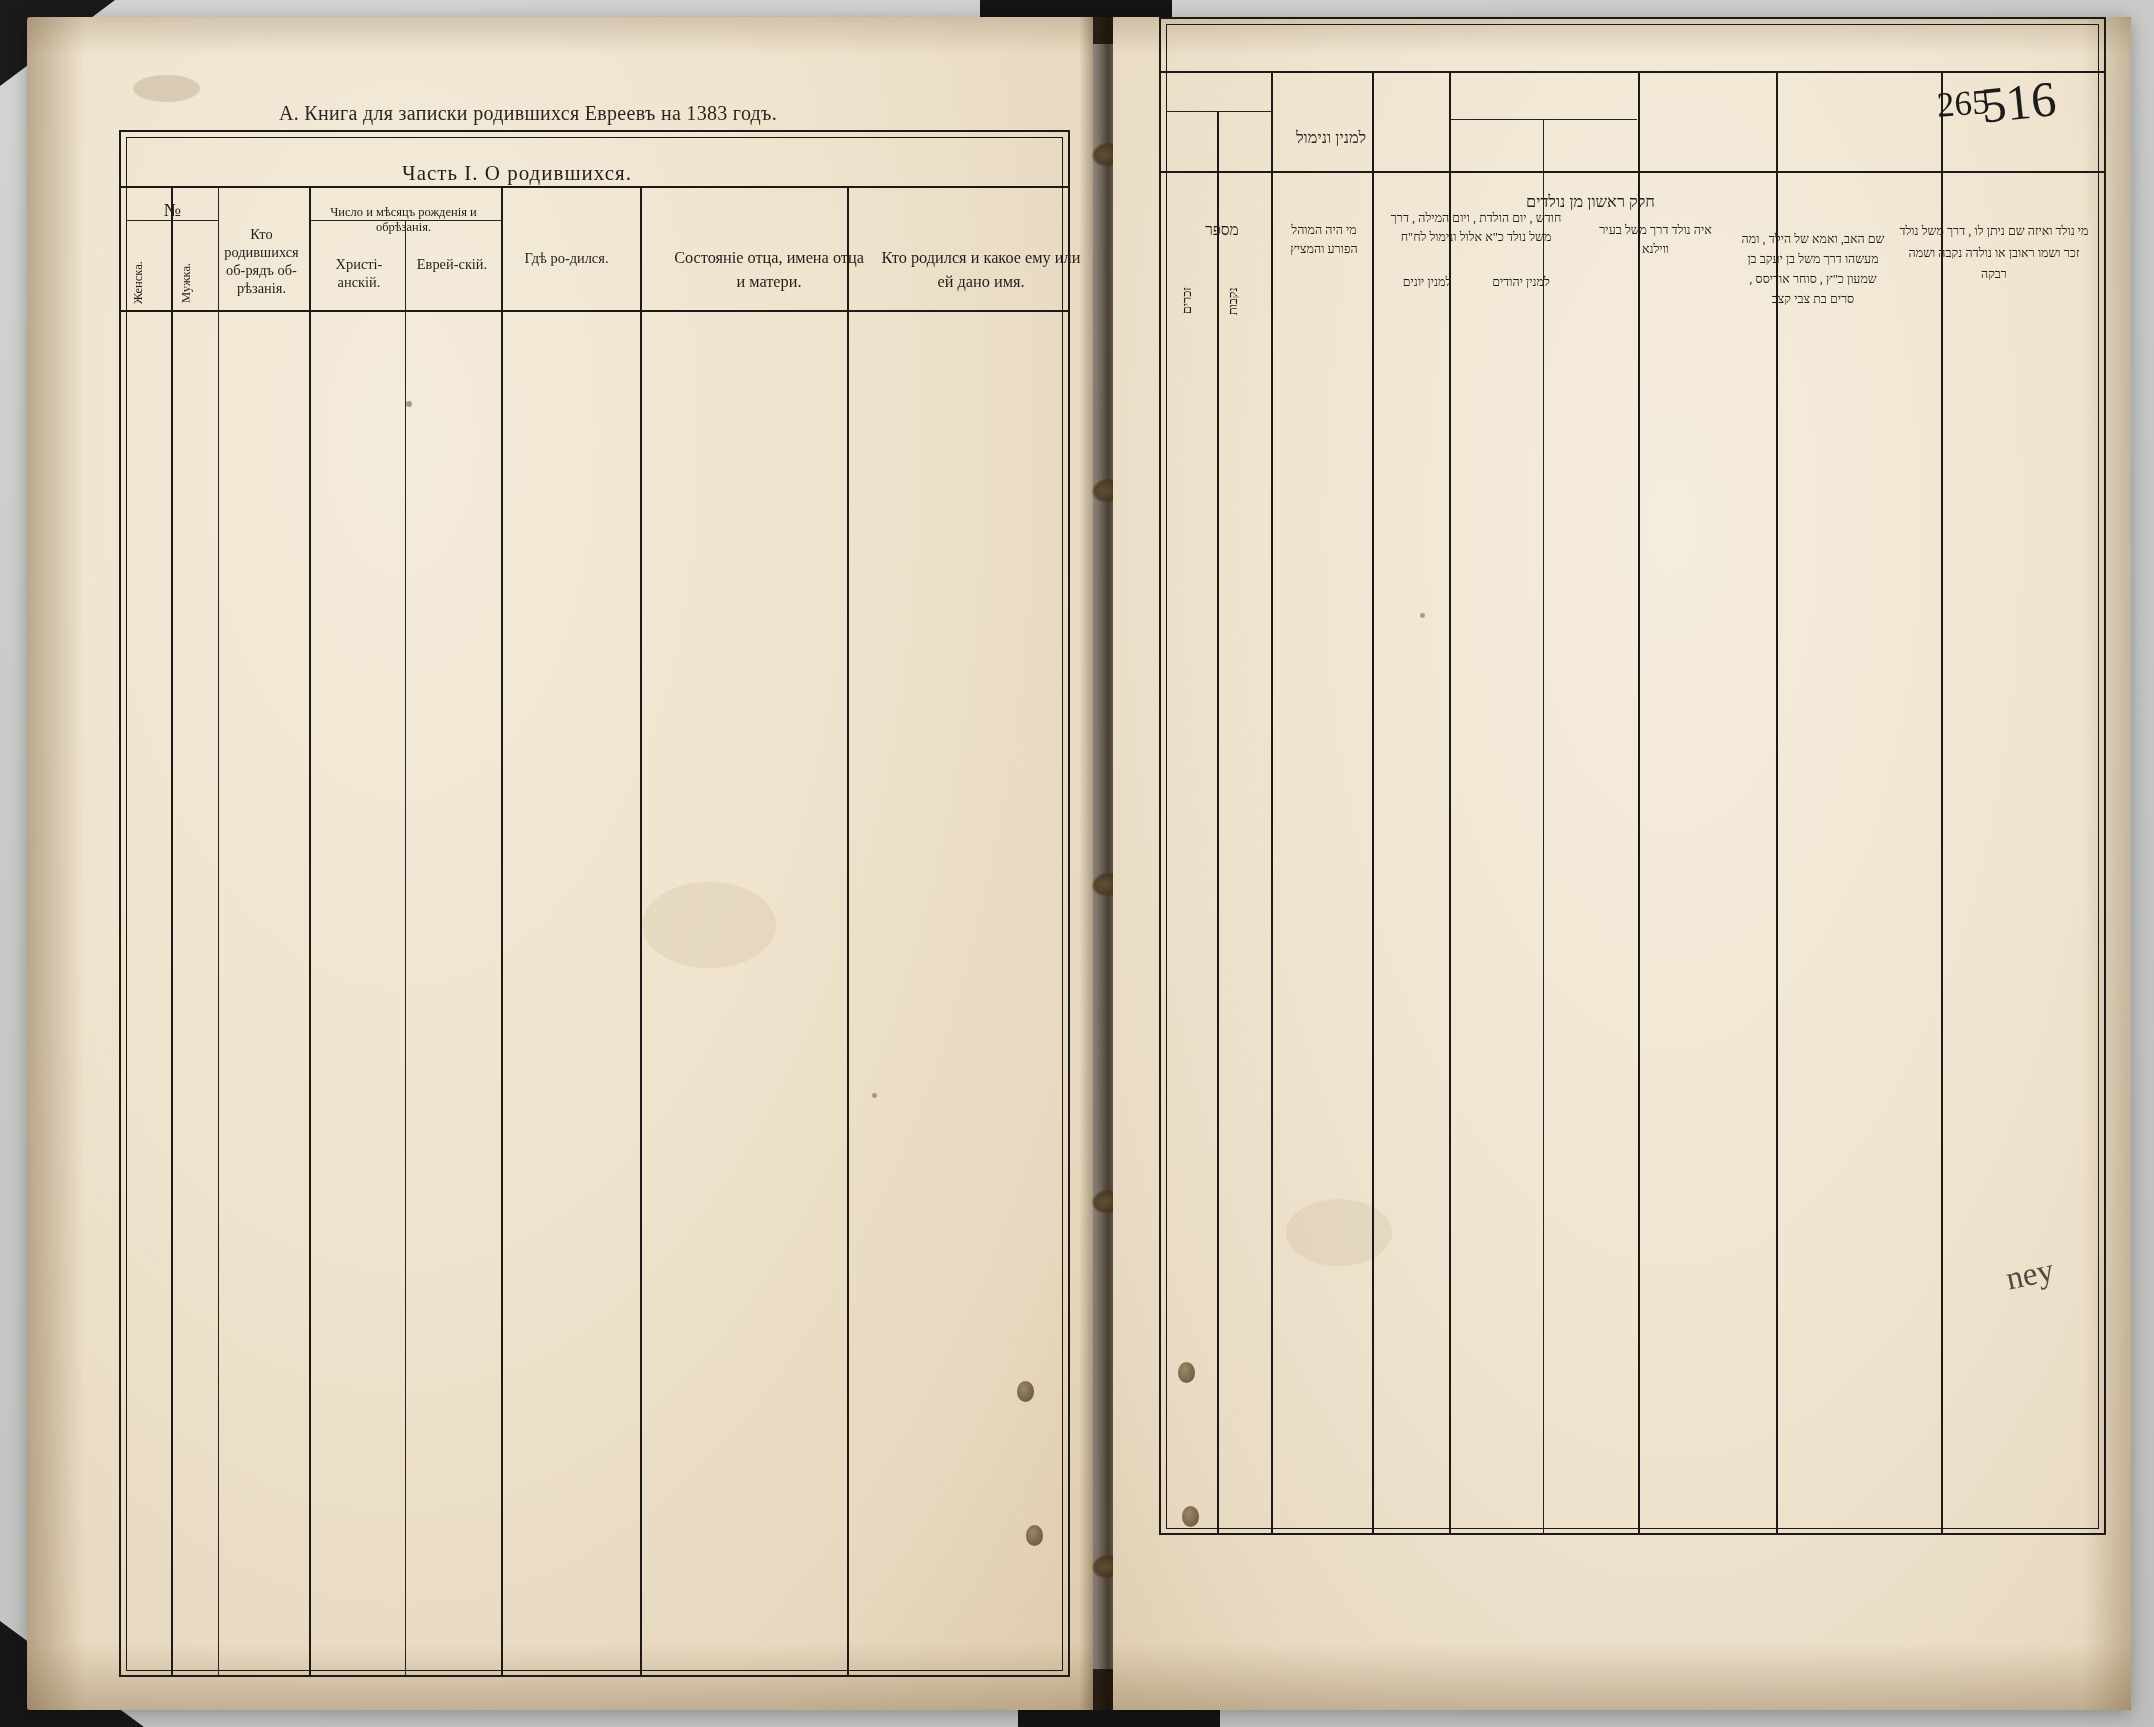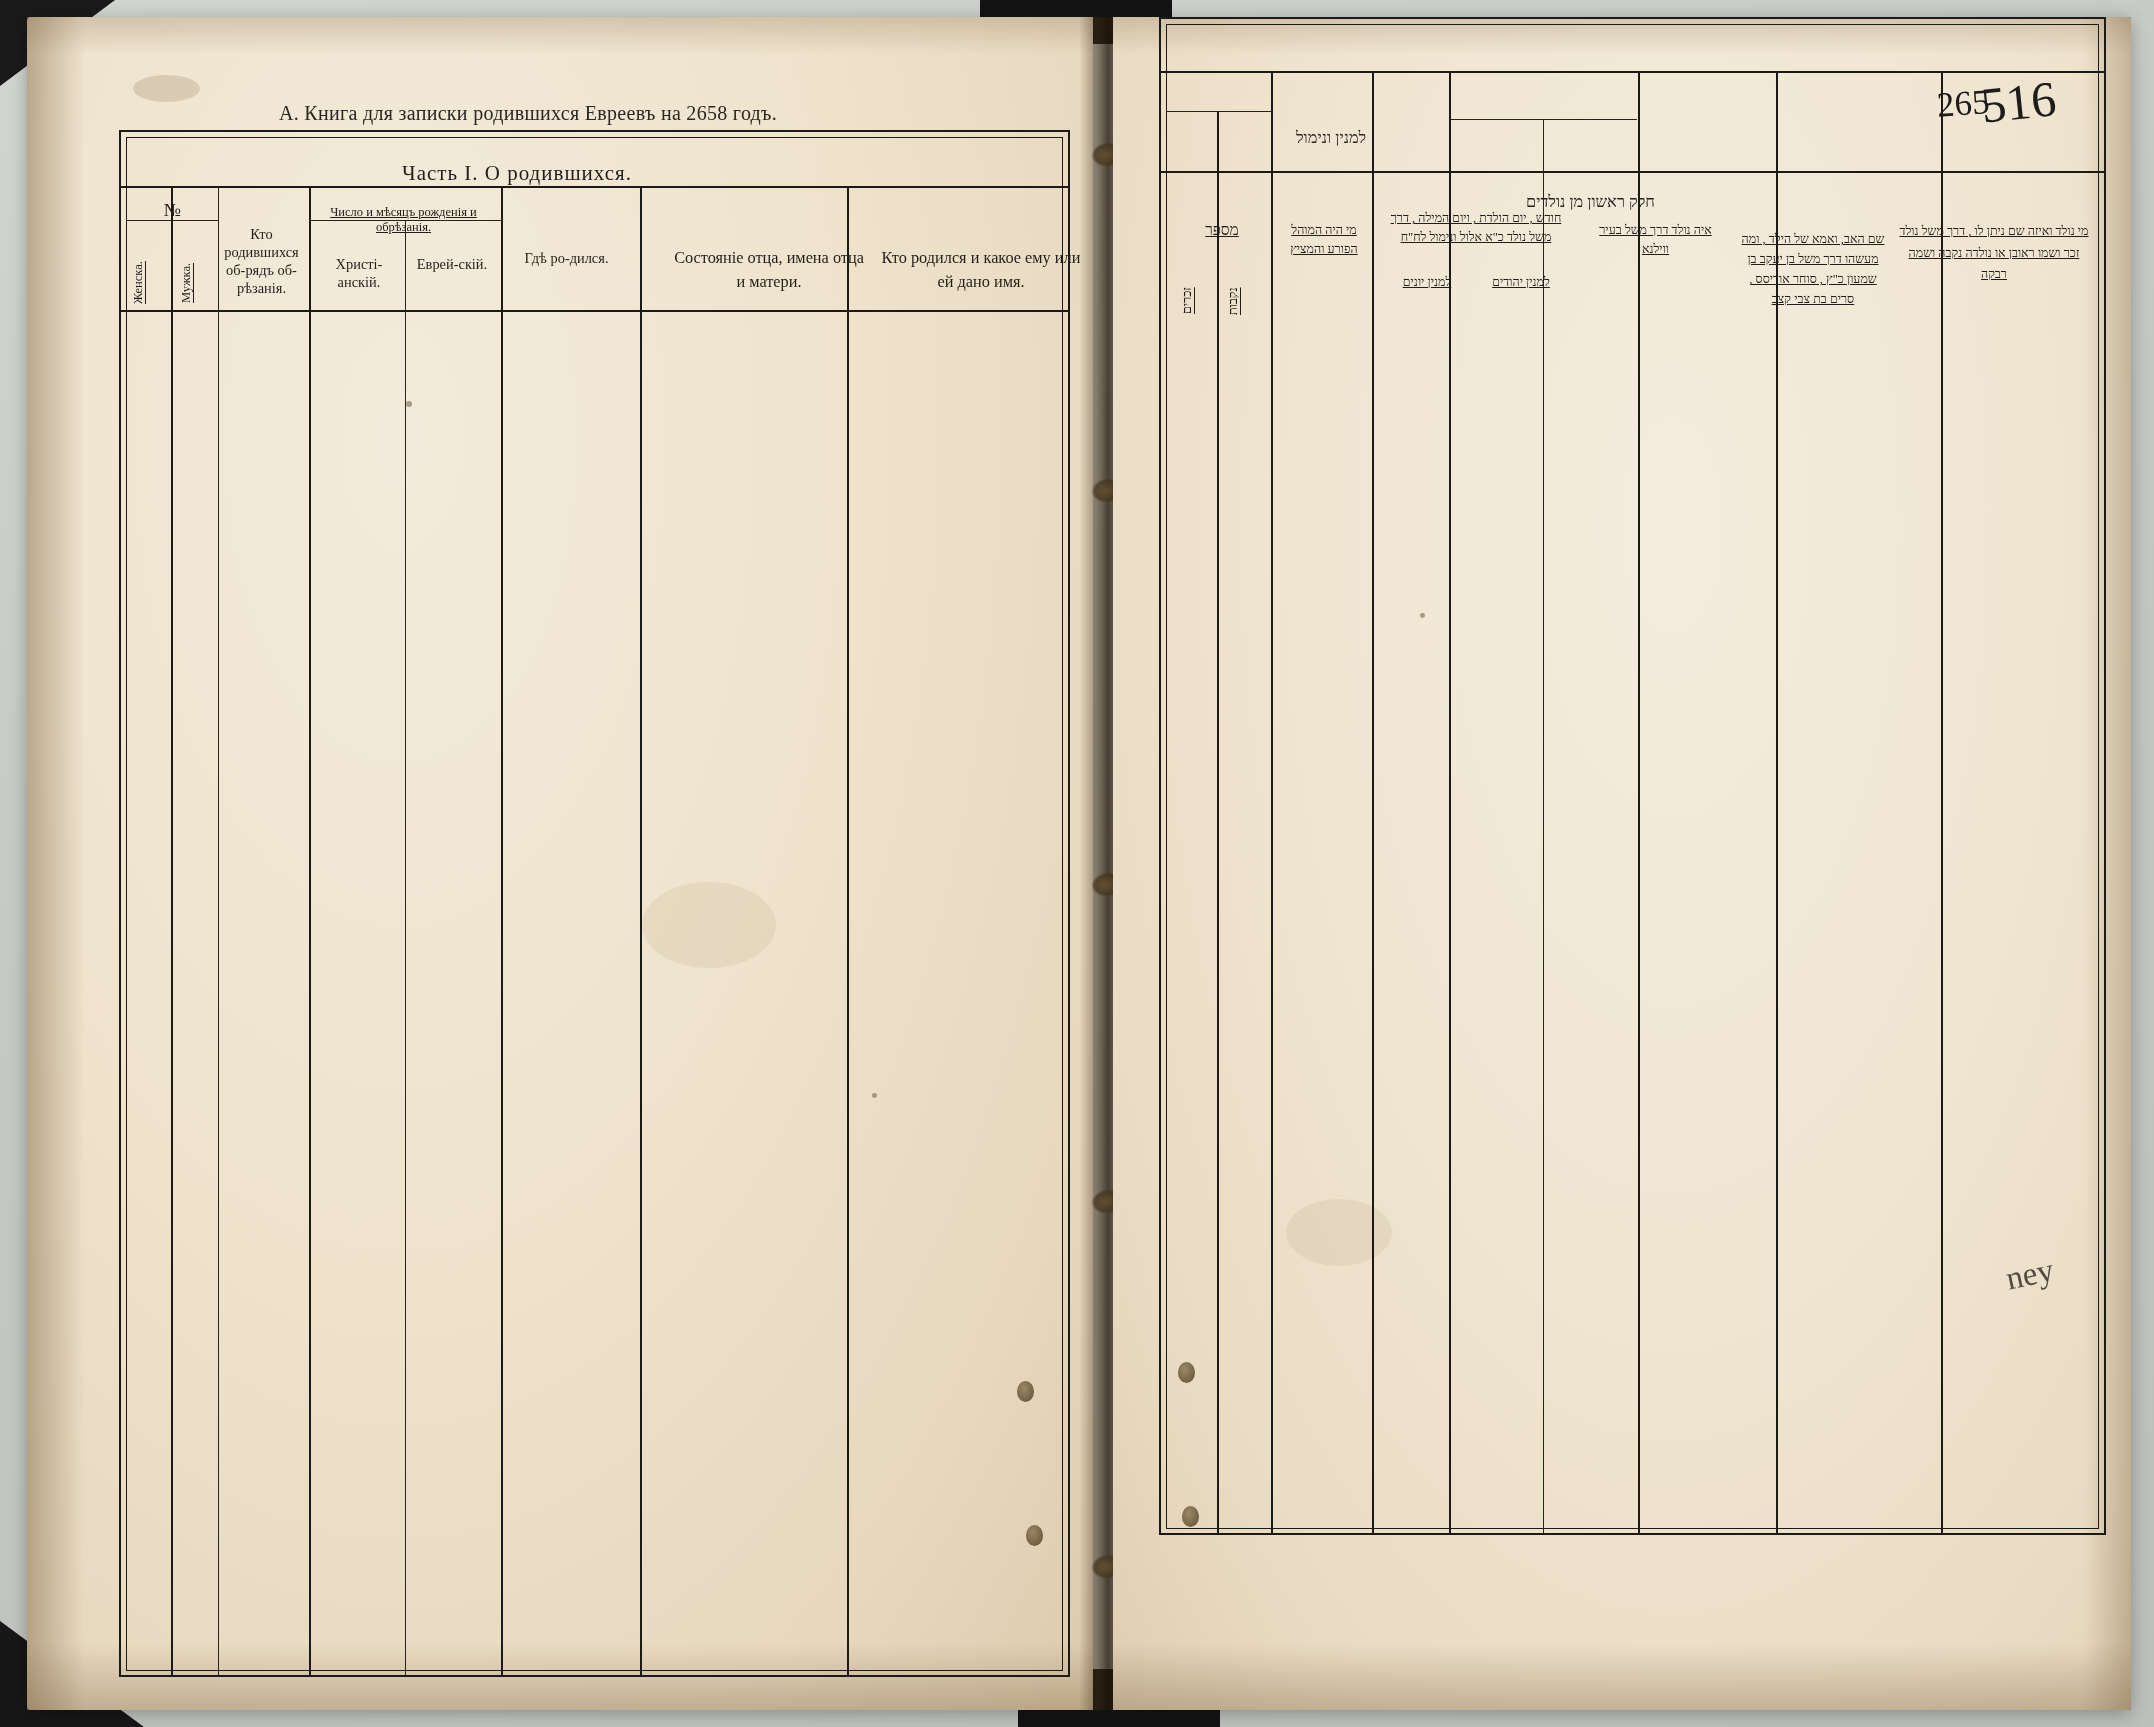--- a/index.html
+++ b/index.html
@@ -78,21 +78,21 @@
   .hline{position:absolute;left:0;right:0;height:1px;background:#26231e;}
   .hline.thick{height:1.9px;background:#1c1a17;}
 
   .cellhdr{position:absolute;text-align:center;color:#211e1a;line-height:1.15;}
   .vert{writing-mode:vertical-rl;transform:rotate(180deg);}
   .rtl{direction:rtl;}
 
   .title-part{position:absolute;top:144px;left:375px;font-size:21px;letter-spacing:1px;color:#231f1a;}
   .title-part-he{position:absolute;top:175px;left:1547px;font-size:16.3px;color:#231f1a;direction:rtl;}
 
-  .sm{font-size:12.5px;text-decoration:underline;}
+  .sm{font-size:12.5px;}
   .md{font-size:14.4px;}
   .lg{font-size:16.3px;margin-left:28px;}
 
   
   .speck{position:absolute;background:#6b5a3c;border-radius:50%;opacity:.55;}
   .hole{position:absolute;width:17.3px;height:21px;border-radius:50%;
      background:radial-gradient(ellipse at 40% 35%,#8a7450 0%,#5d4a2c 60%,#3a2d18 100%);opacity:.8;}
 </style>
 </head>
 <body>
@@ -110,21 +110,21 @@
     <div class="edge-dark-bottom"></div>
     <div class="edge-dark-top"></div>
 
     <div class="stain" style="left:106px;top:58px;width:67px;height:27px;background:#8a7448;opacity:.22;"></div>
     <div class="stain" style="left:615px;top:865px;width:134px;height:86px;background:#b5a176;opacity:.16;"></div>
     <div class="speck" style="left:379px;top:384px;width:5.8px;height:5.8px;"></div>
     <div class="speck" style="left:845px;top:1076px;width:4.8px;height:4.8px;"></div>
     <div class="hole" style="left:990px;top:1364px;"></div>
     <div class="hole" style="left:999px;top:1508px;"></div>
 
-    <div class="hdr-ru">А. Книга для записки родившихся Евреевъ на 2658 годъ.</div>
+    <div class="hdr-ru">А. Книга для записки родившихся Евреевъ на 1383 годъ.</div>
 
     <div class="tbl left">
       <div class="inner-rule"></div>
 
       <div class="hline thick" style="top:54px;"></div>
       <div class="hline thick" style="top:178px;"></div>
 
       <div class="hline" style="top:88px;left:4.8px;width:92px;"></div>
       <div class="hline" style="top:88px;left:188px;width:192px;"></div>
 

